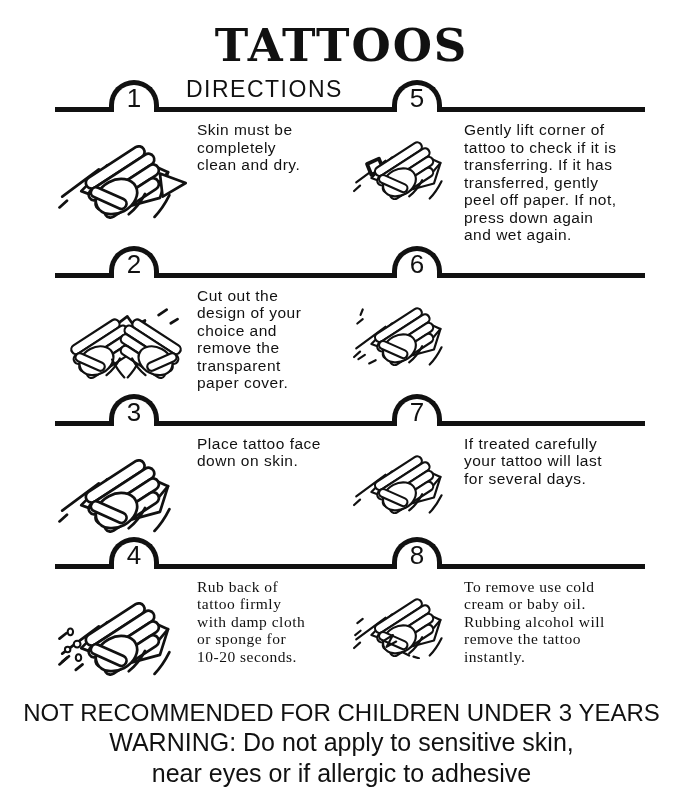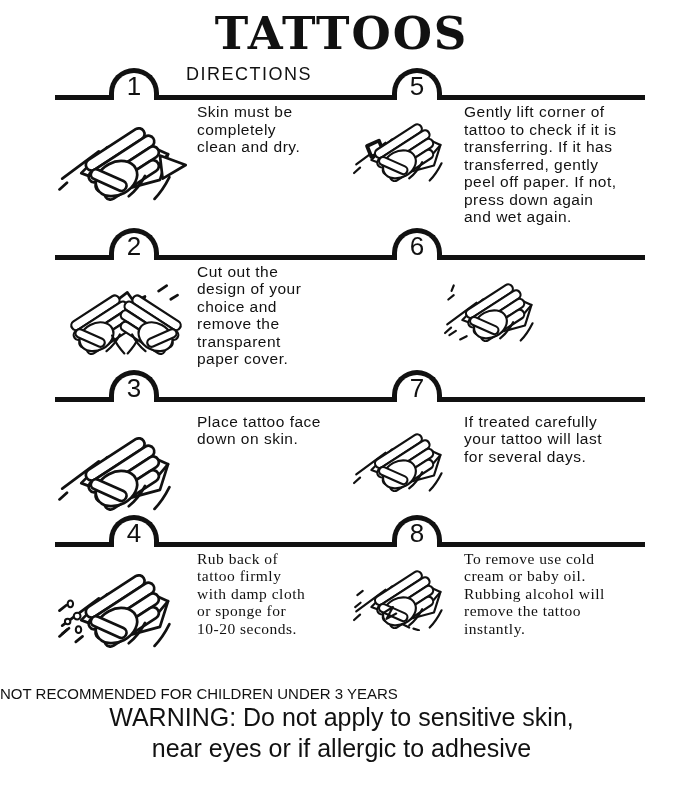--- a/index.html
+++ b/index.html
@@ -1,52 +1,52 @@
 <!DOCTYPE html>
 <html style="--ink: #111111; --paper: #ffffff;"><head>
 <meta charset="utf-8">
 <style>
   :root { --ink:#111111; --paper:#ffffff; }
   * { margin:0; padding:0; box-sizing:border-box; }
   html,body { background:#fff; }
   body { width:683px; height:800px; font-family:"Liberation Sans", sans-serif; color:var(--ink); }
   .sheet { position:relative; width:683px; height:800px; background:var(--paper); overflow:hidden; }
 
-  .title { text-align:center; margin-top:8px; font-family:"DejaVu Serif", serif; font-weight:bold;
+  .title { text-align:center; margin-top:20px; font-family:"DejaVu Serif", serif; font-weight:bold;
            font-size:45px; letter-spacing:2px; line-height:52px; }
 
   .grid { position:relative; margin:6px 38px 0 55px; }
-  .directions { position:absolute; top:-2px; left:131px; font-size:18px; letter-spacing:1.5px;text-align:right; }
+  .directions { position:absolute; top:-2px; left:131px; font-size:23px; letter-spacing:1.5px;text-align:right; }
 
   .row { display:flex; }
   .step { flex:1 1 50%; min-width:0; }
 
   .divider { position:relative; height:34px; }
   .divider .line { position:absolute; left:0; right:0; bottom:0; height:5px; background:var(--ink); }
   .bump { position:absolute; bottom:0; left:54px; width:50px; height:32px; background:var(--paper);
           border:5px solid var(--ink); border-bottom:none; border-radius:28px 28px 0 0;
           display:flex; align-items:flex-end; justify-content:center;
           font-size:26px; line-height:27px; z-index:2; }
   .step:nth-child(2) .bump { left:42px; }
 
-  .step-body { display:flex; align-items:flex-start; }
+  .step-body { display:flex; align-items:flex-start; padding-top:6px; }
   .row-1 .step-body { min-height:106px; }
-  .row-2 .step-body { min-height:108px;justify-content:center; }
-  .row-3 .step-body { min-height:102px;margin-top:8px; }
+  .row-2 .step-body { min-height:108px; }
+  .row-3 .step-body { min-height:102px; }
   .row-4 .step-body { min-height:118px;font-family:Liberation Serif, serif; }
 
   .art { flex:0 0 142px; display:flex; justify-content:center; padding-top:8px; }
   .step:nth-child(2) .art { flex:0 0 114px; }
   .text { flex:1; white-space:pre-line; font-size:15.5px; line-height:17.5px;
           letter-spacing:0.5px; padding-top:3px; }
 
   .s  { stroke:var(--ink); stroke-width:4; fill:none; stroke-linecap:round; stroke-linejoin:round; }
   .sf { stroke:var(--ink); stroke-width:4; fill:var(--paper); stroke-linecap:round; stroke-linejoin:round; }
 
-  .age-warning { margin-top:20px; text-align:left; font-size:15px; letter-spacing:0; }
+  .age-warning { margin-top:12px; text-align:center; font-size:24px; letter-spacing:0; }
   .warning { text-align:center; font-size:25px; line-height:31px; }
 </style>
 </head>
 <body>
 
 <svg width="0" height="0" style="position:absolute" aria-hidden="true">
   <defs>
     <g id="skin">
       <path class="s" d="M6,104 L60,64"></path>
       <path class="s" d="M2,120 L13,110"></path>

